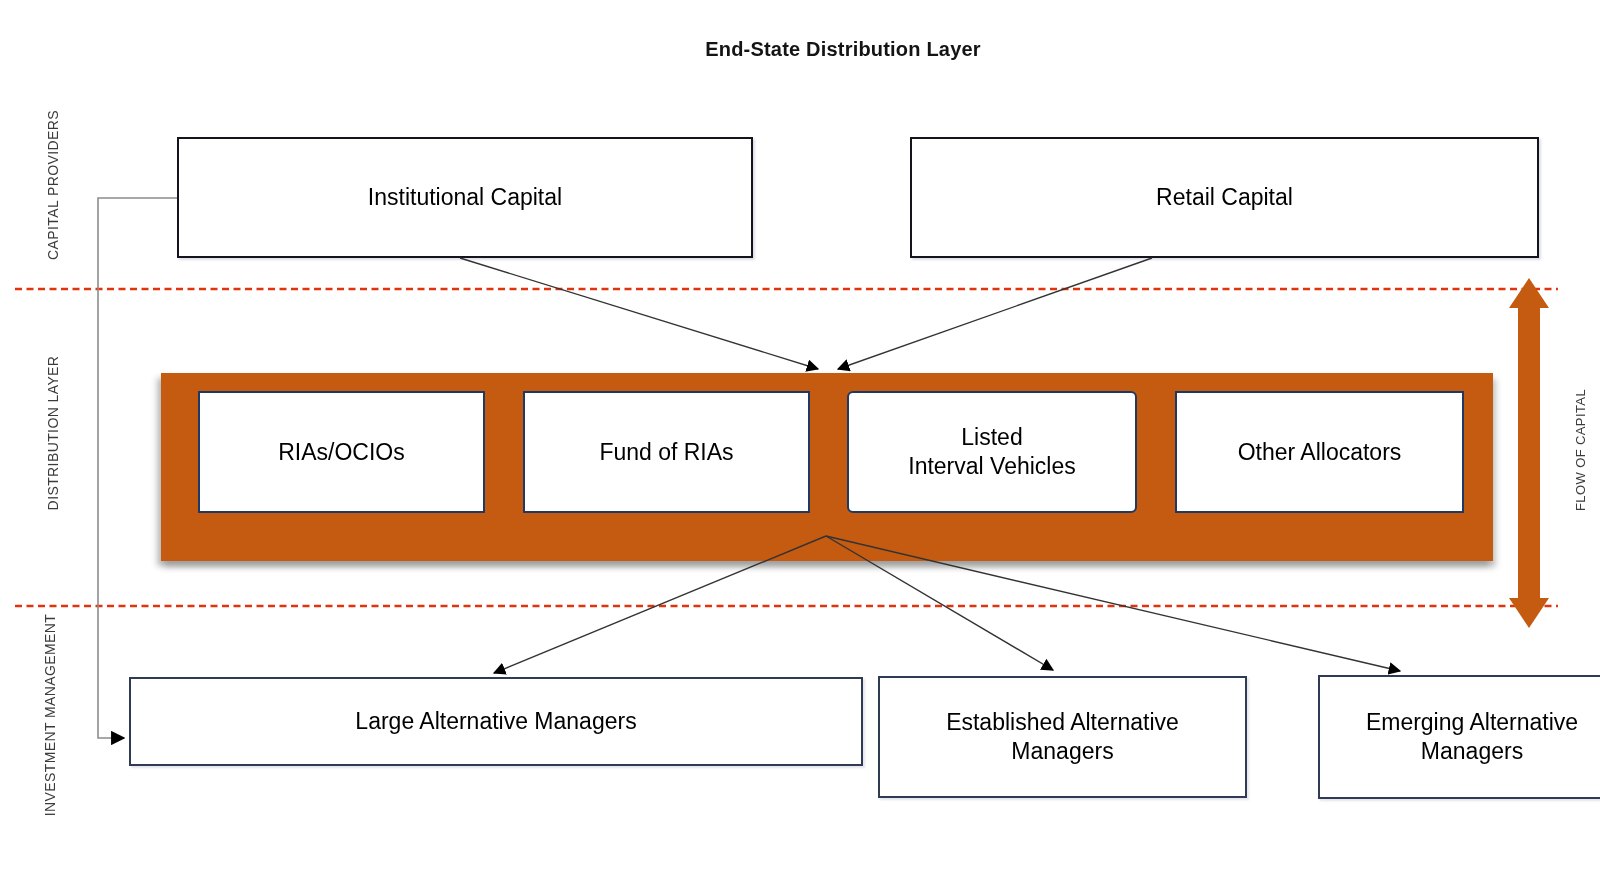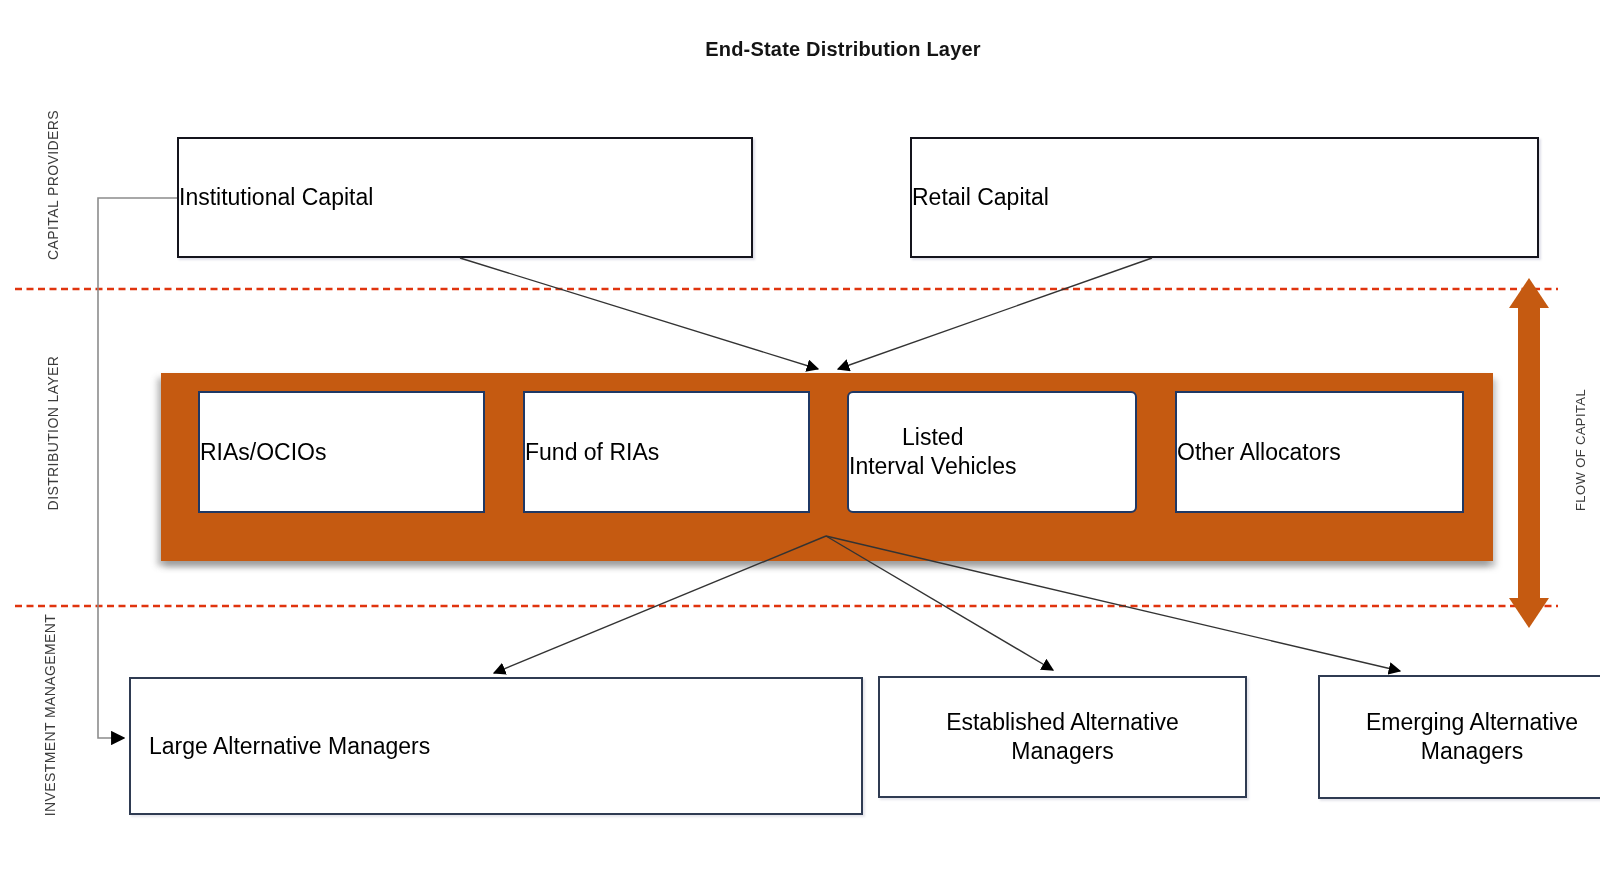--- a/index.html
+++ b/index.html
@@ -24,21 +24,21 @@
   .rail-label{
     position:absolute;white-space:nowrap;color:var(--label-gray);
     font-size:14px;letter-spacing:0.4px;
     transform:translate(-50%,-50%) rotate(-90deg);
   }
   .rail-capital{left:53px;top:185px;}
   .rail-distribution{left:53px;top:433px;}
   .rail-investment{left:50px;top:715px;}
   .rail-flow{left:1580px;top:450px;font-size:13px;}
   .box{
-    position:absolute;display:flex;align-items:center;justify-content:flex-start;
+    position:absolute;display:flex;align-items:center;justify-content:center;
     text-align:center;background:#ffffff;font-size:23px;line-height:1.25;
     box-sizing:border-box;
   }
   .provider-box{
     border:2px solid var(--provider-box-border);
     box-shadow:2px 2px 2px rgba(160,160,190,0.35);
   }
   .box-institutional{left:177px;top:137px;width:576px;height:121px;}
   .box-retail{left:910px;top:137px;width:629px;height:121px;}
   .band{
@@ -52,21 +52,21 @@
   }
   .box-rias{left:37px;top:18px;width:287px;height:122px;}
   .box-fof{left:362px;top:18px;width:287px;height:122px;}
   .box-listed{left:686px;top:18px;width:290px;height:122px;border-radius:6px;}
   .box-other{left:1014px;top:18px;width:289px;height:122px;}
   .manager-box{
     border:2px solid var(--manager-box-border);
     box-shadow:2px 2px 2px rgba(170,170,190,0.3);
     padding:0 18px;
   }
-  .box-large{left:129px;top:677px;width:734px;height:138px;}
+  .box-large{left:129px;top:677px;width:734px;height:89px;}
   .box-established{left:878px;top:676px;width:369px;height:122px;}
   .box-emerging{left:1318px;top:675px;width:308px;height:124px;}
   .overlay{position:absolute;left:0;top:0;pointer-events:none;}
 </style>
 </head>
 <body>
 
 <div class="page">
 
   <div class="title">End-State Distribution Layer</div>

